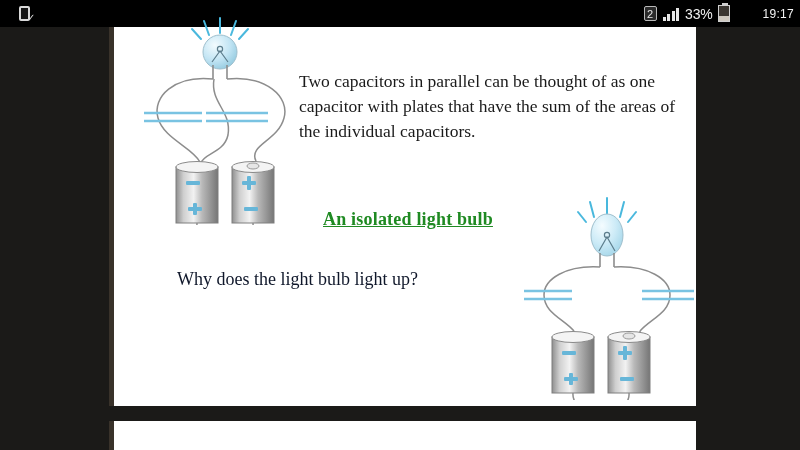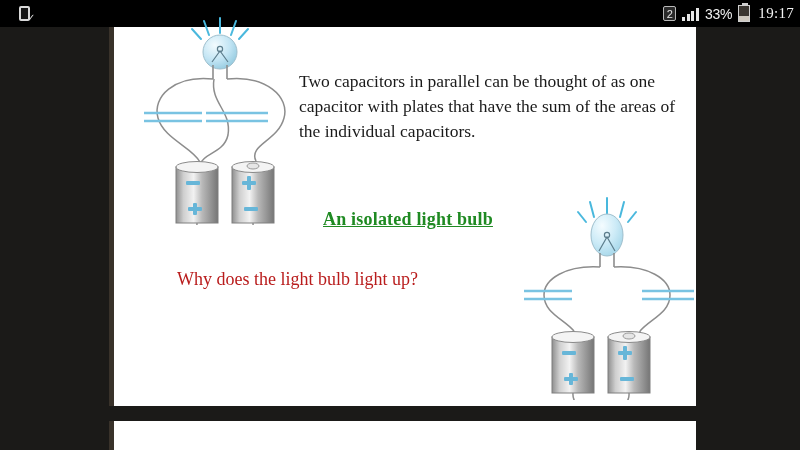--- a/index.html
+++ b/index.html
@@ -118,24 +118,25 @@
   .batt-fill {
     position: absolute;
     left: 0; bottom: 0;
     width: 100%;
     height: 33%;
     background: #cdc8bf;
   }
 
   .clock {
     color: #f4f4f4;
-    font-size: 15px;
-    font-family: Liberation Serif, serif;
+    font-size: 12px;
+    font-family: Liberation Sans, sans-serif;
     letter-spacing: 0.3px;
     padding-left: 2px;
+    margin-left: 24px;
   }
 
   
   .page {
     position: absolute;
     background: #ffffff;
     left: 114px;
     width: 582px;
   }
   .page-edge {
@@ -175,21 +176,21 @@
     font-weight: bold;
     color: #1f8a22;
     text-decoration: underline;
     letter-spacing: 0.2px;
   }
 
   #question-text {
     left: 63px;
     top: 242px;
     font-size: 18px;
-    color: #b91c1c;
+    color: #0f172a;
   }
 
   
   .circuit {
     position: absolute;
   }
   #circuit-parallel {
     left: 30px;
     top: -12px;
     width: 160px;

